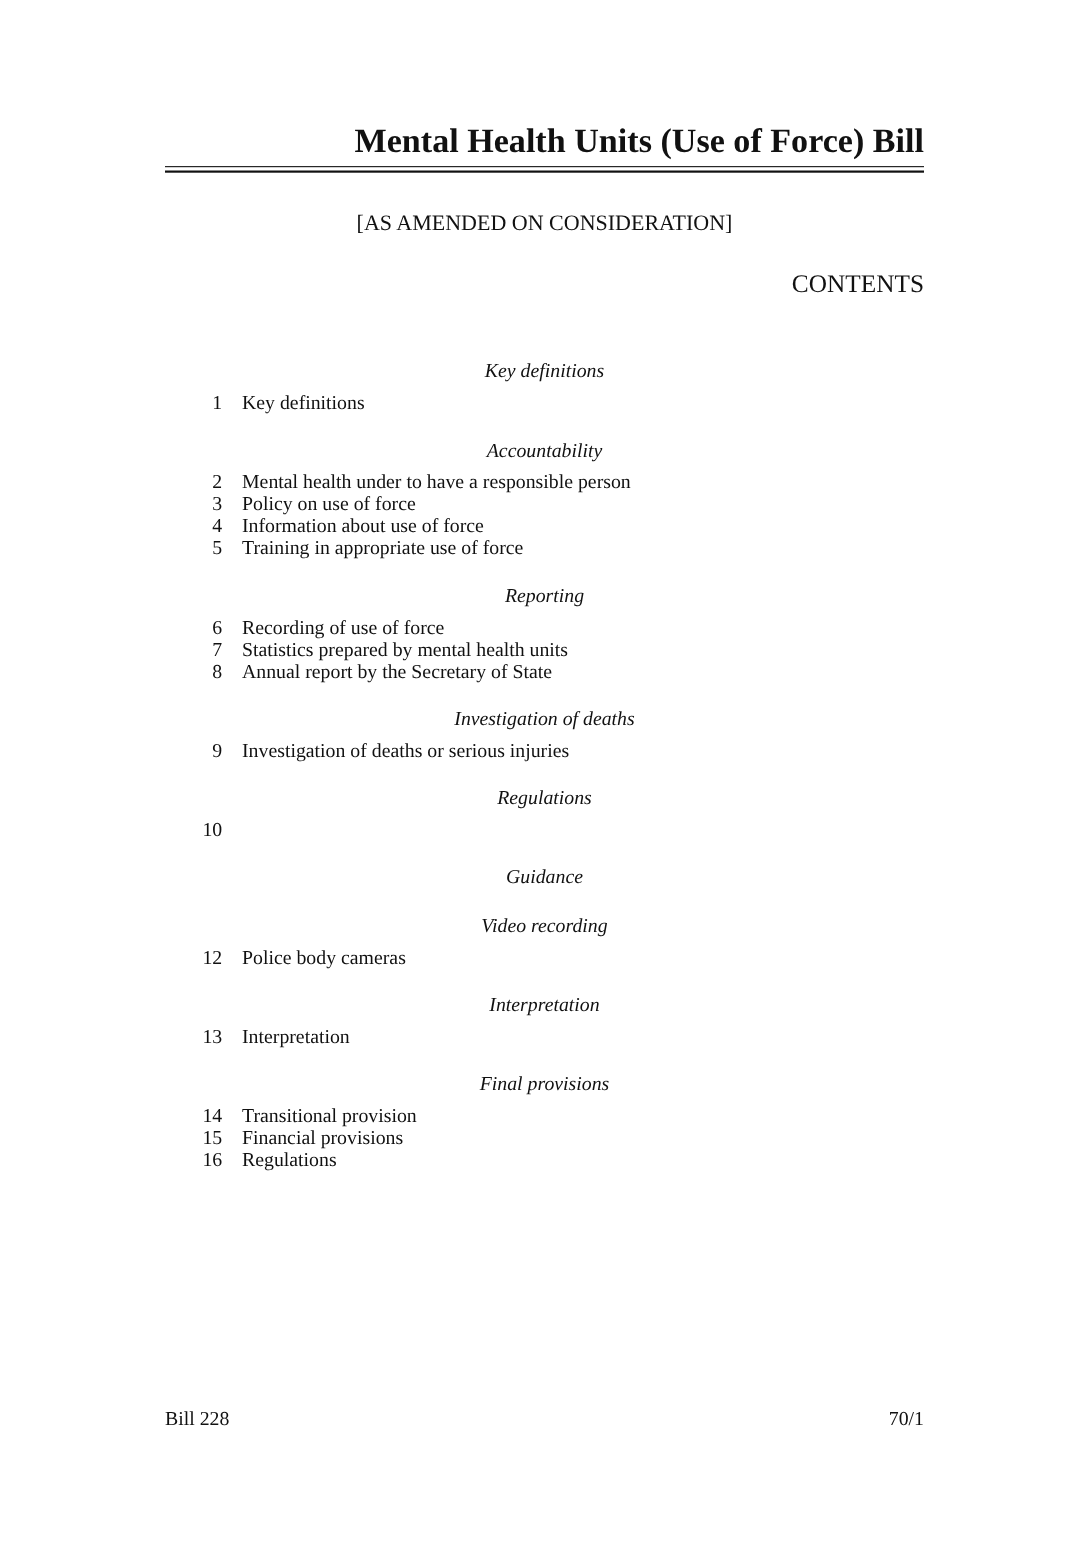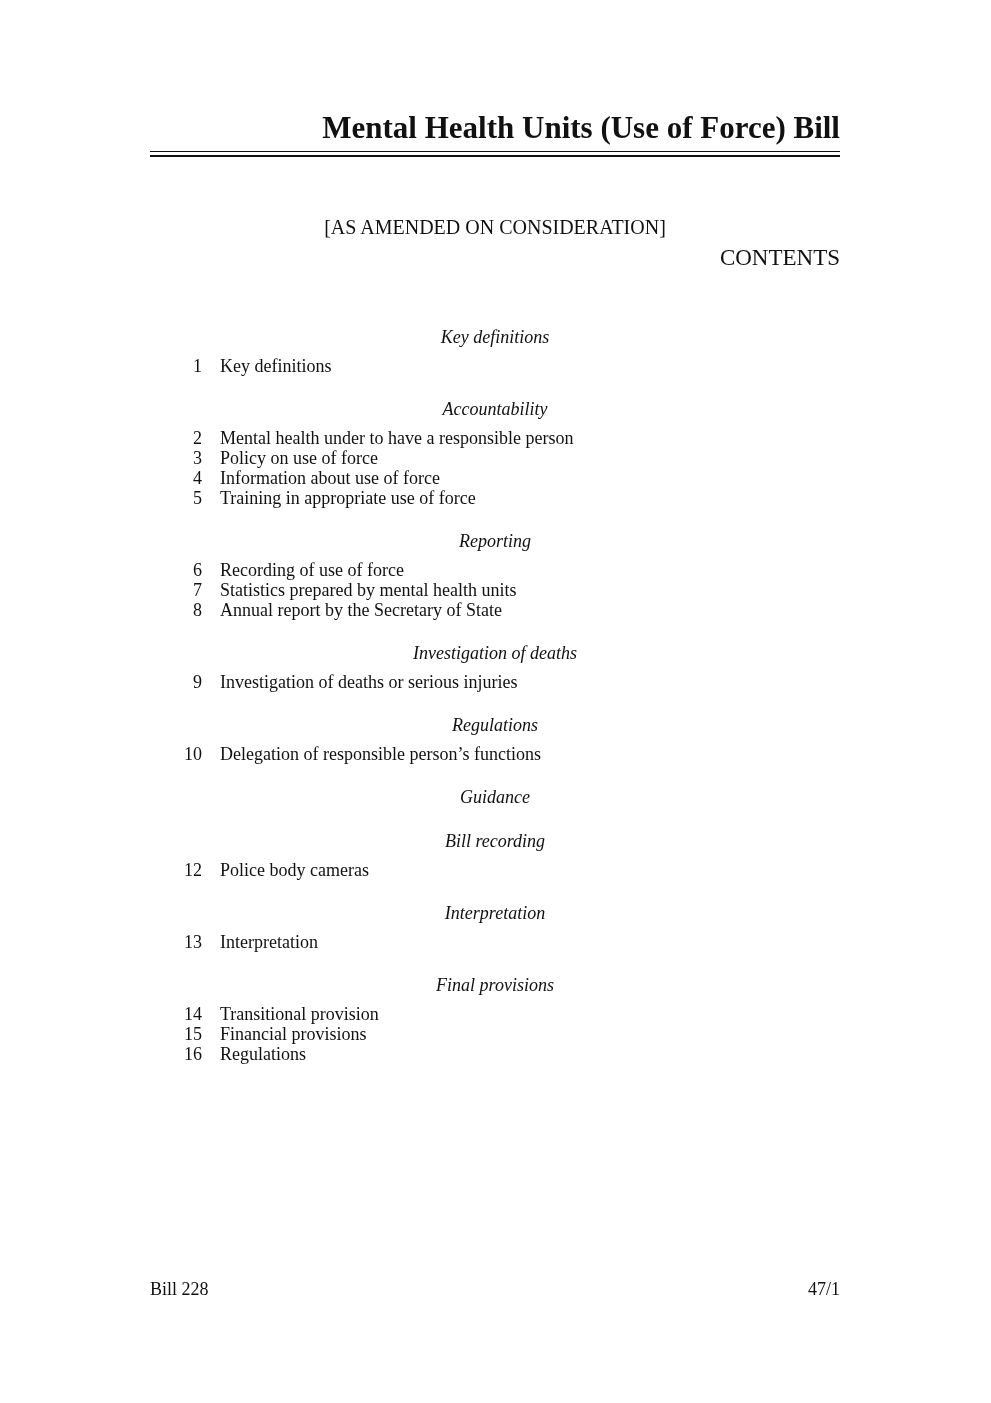--- a/index.html
+++ b/index.html
@@ -1,20 +1,20 @@
 <!DOCTYPE html>
 <html><head>
 <meta charset="utf-8">
 <style>
   html, body { margin:0; padding:0; background:#fff; }
   body { width:991px; height:1403px; position:relative; font-family:"Liberation Serif","DejaVu Serif",serif; color:#111; }
   .title { position:absolute; left:150px; width:690px; top:110px; text-align:right; font-size:31px; font-weight:bold; }
   .rule1 { position:absolute; left:150px; width:690px; top:151px; height:0; border-top:1.5px solid #111; }
   .rule2 { position:absolute; left:150px; width:690px; top:155px; height:0; border-top:2.5px solid #111; }
-  .amended { position:absolute; left:150px; width:690px; top:192px; text-align:center; font-size:20px;margin-top:24px; }
+  .amended { position:absolute; left:150px; width:690px; top:192px; text-align:center; font-size:20px; }
   .contents { position:absolute; left:150px; width:690px; top:245px; text-align:right; font-size:23px; }
   .toc { position:absolute; left:150px; width:690px; top:326px; }
   .section { margin-bottom:22px; }
   .heading { text-align:center; font-style:italic; font-size:18px; height:22px; line-height:22px; margin-bottom:8px; }
   .entry { display:flex; font-size:18px; line-height:20px; height:20px; }
   .num { width:52px; text-align:right; padding-right:18px; }
   .footer-left { position:absolute; left:150px; top:1279px; font-size:18px; }
   .footer-right { position:absolute; right:151px; top:1279px; font-size:18px; }
 </style>
 </head>
@@ -72,28 +72,27 @@
       <div class="heading">Investigation of deaths</div>
       <div class="entry">
         <span class="num">9</span>
         <span>Investigation of deaths or serious injuries</span>
       </div>
     </div>
     <div class="section">
       <div class="heading">Regulations</div>
       <div class="entry">
         <span class="num">10</span>
-        <span>Delegation of responsible person’s functions</span>
       </div>
     </div>
     <div class="section">
       <div class="heading">Guidance</div>
     </div>
     <div class="section">
-      <div class="heading">Bill recording</div>
+      <div class="heading">Video recording</div>
       <div class="entry">
         <span class="num">12</span>
         <span>Police body cameras</span>
       </div>
     </div>
     <div class="section">
       <div class="heading">Interpretation</div>
       <div class="entry">
         <span class="num">13</span>
         <span>Interpretation</span>
@@ -110,13 +109,13 @@
         <span>Financial provisions</span>
       </div>
       <div class="entry">
         <span class="num">16</span>
         <span>Regulations</span>
       </div>
     </div>
   </div>
 
 <div class="footer-left">Bill 228</div>
-<div class="footer-right">47/1</div>
+<div class="footer-right">70/1</div>
 
 </body></html>

